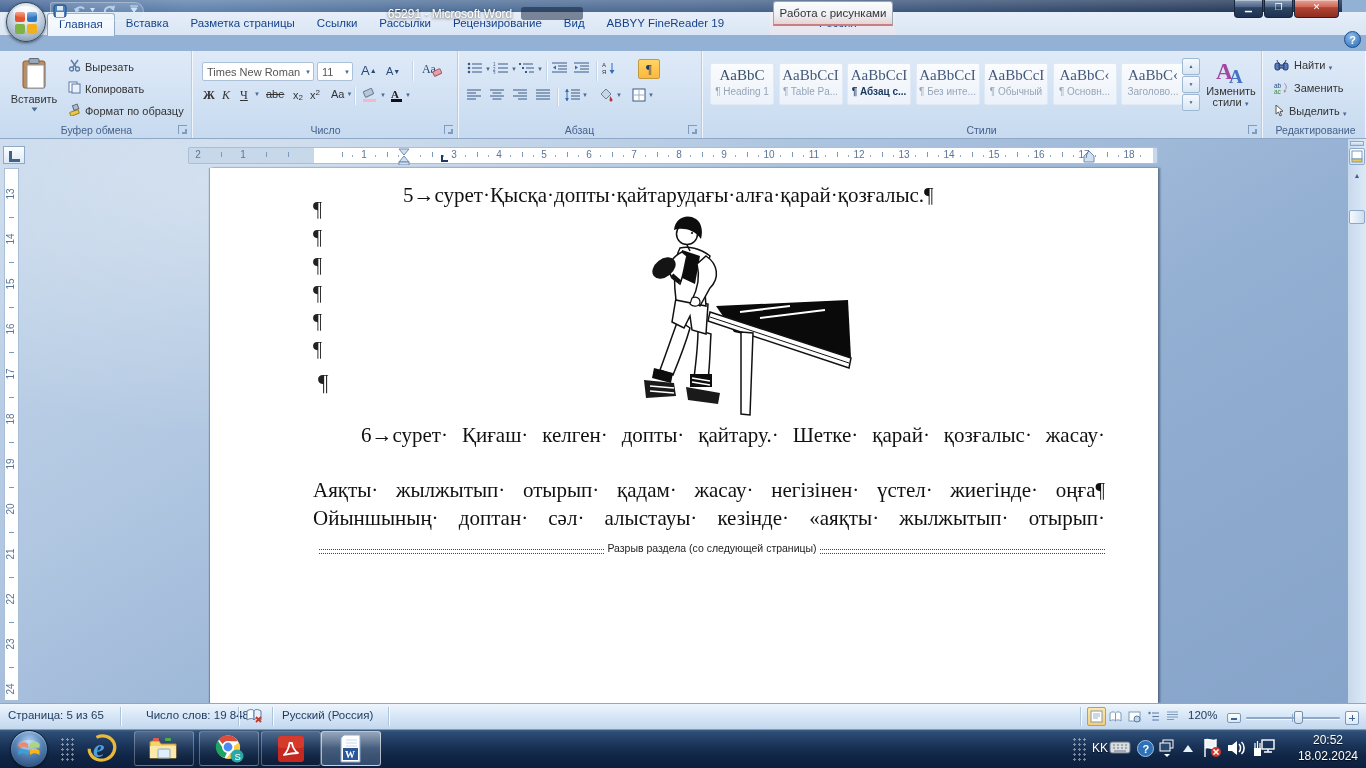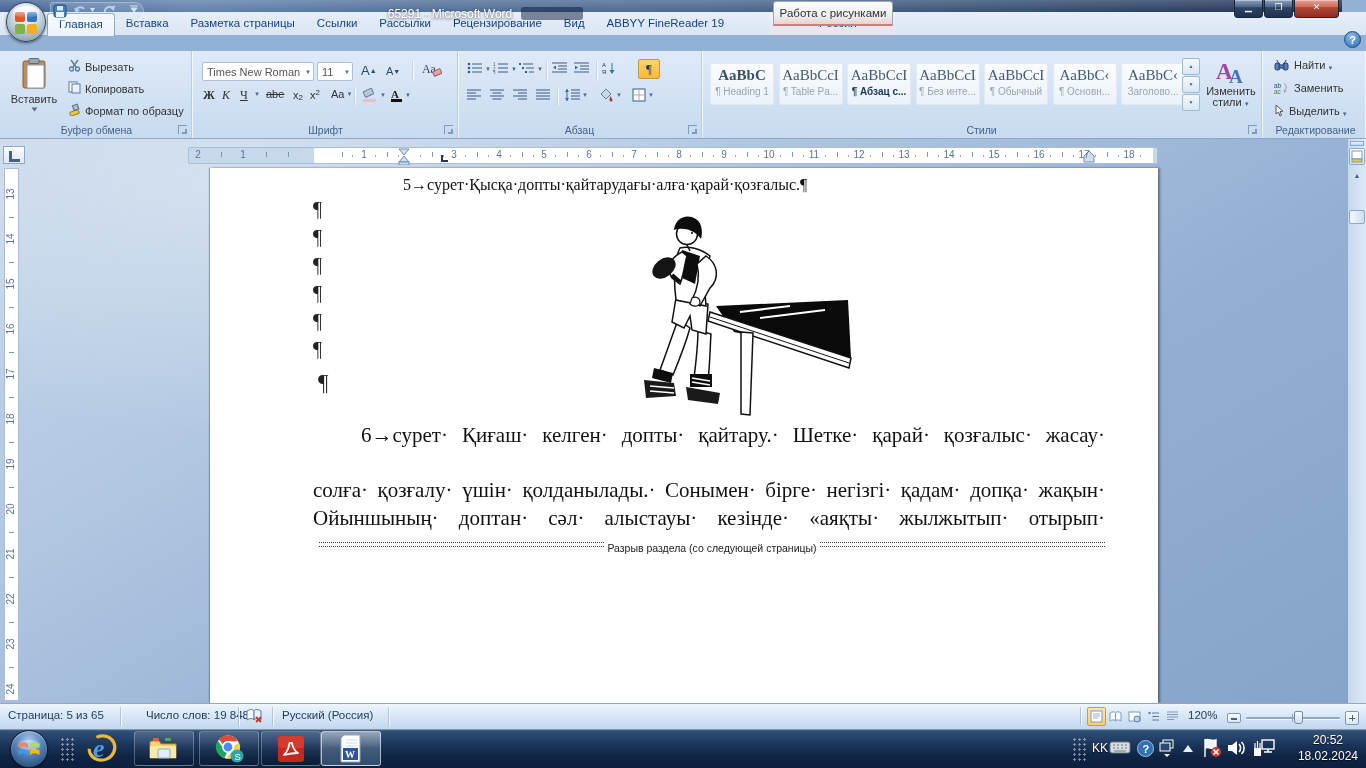--- a/index.html
+++ b/index.html
@@ -50,21 +50,21 @@
 .smallbtn .ic{margin-right:4px;flex:0 0 auto}
 .ribbtn{position:absolute;border:1px solid transparent;border-radius:2px;display:flex;align-items:center;justify-content:center}
 .combo{position:absolute;background:#fff;border:1px solid #abc1d8;border-radius:2px;font-size:11px;color:#555;display:flex;align-items:center;padding:0 2px 0 4px;height:19px}
 .combo .arr{margin-left:auto;font-size:6px;color:#4d6b91}
 .caret{font-size:6px;color:#4d6b91;margin-left:2px}
 .vsep{position:absolute;width:1px;background:#c3d4e7;box-shadow:1px 0 0 rgba(255,255,255,.8)}
 
 #stylecards{position:absolute;left:8px;top:12px;height:44px}
 .scard{position:absolute;top:0;width:64px;height:42px;border:1px solid #e0e9f4;border-radius:2px;background:linear-gradient(#fafcfe,#ecf2fa);text-align:center;overflow:hidden}
 .scard .prev{font-family:"Liberation Serif",serif;font-size:15px;color:#44597a;margin-top:3px;line-height:17px;white-space:nowrap}
-.scard .prev.h1{color:#3b5069;font-weight:bold}
+.scard .prev.h1{color:#3b5069;font-weight:normal}
 .scard .nm{font-size:10px;color:#96a5b8;margin-top:2px;white-space:nowrap}
 .scard .nm.dark{color:#17365d;font-weight:bold}
 .sscroll{position:absolute;width:18px;height:54px;top:7px;display:flex;flex-direction:column}
 .sscroll div{flex:1;border:1px solid #9fb8d4;background:linear-gradient(#f4f9fe,#d8e6f4);font-size:5px;color:#44618a;text-align:center;line-height:15px;border-radius:2px;margin-bottom:1px}
 .chgstyles{position:absolute;width:58px;top:5px;height:70px;text-align:center;font-size:11px;color:#333}
 
 .editrow{position:absolute;left:8px;display:flex;align-items:flex-end;font-size:11px;color:#333;white-space:nowrap}
 .editrow .ic{margin-right:5px;display:flex;align-items:center}
 
 .workspace{position:absolute;left:0;top:139px;width:1366px;height:564px;
@@ -76,30 +76,30 @@
 .hruler{position:absolute;left:188px;top:8px;width:970px;height:17px;background:#c8d8eb;border:1px solid #a9bfd8;border-radius:2px}
 .hwhite{position:absolute;left:125px;top:0;width:839px;height:15px;background:#fff}
 .rnum{position:absolute;top:1px;font-size:10px;color:#5a7596;width:16px;margin-left:-8px;text-align:center}
 .rtick{position:absolute;top:5px;width:1px;height:5px;background:#7d99ba;margin-top:-1px}
 .rdot{position:absolute;top:7px;width:1px;height:2px;background:#90a9c6}
 .vruler{position:absolute;left:4px;top:29px;width:15px;height:533px;background:#fff;border:1px solid #a9bfd8}
 .vnum{position:absolute;left:0;width:13px;height:14px;font-size:10px;color:#5a7596;text-align:center;transform:rotate(-90deg)}
 .vtick{position:absolute;left:4px;height:1px;width:5px;background:#7d99ba}
 .page{position:absolute;left:210px;top:29px;width:948px;height:535px;background:#fff;
  box-shadow:2px 0 2px rgba(40,55,75,.55),-1px 0 1px rgba(40,55,75,.35);font-family:"Liberation Serif","DejaVu Serif",serif;color:#111}
-.cap5{position:absolute;left:193px;top:8px;font-size:16px;white-space:nowrap}
+.cap5{position:absolute;left:193px;top:15px;font-size:21px;white-space:nowrap}
 .pils{position:absolute;left:103px;top:30px;width:30px}
 .pil{height:28px;font-size:20px;color:#222}
 .pil:last-child{font-size:23px;padding-left:5px;margin-top:4px}
 .figure{position:absolute;left:430px;top:44px}
 .cap6{position:absolute;left:151px;top:255px;width:744px;font-size:21px;text-align:justify;text-align-last:justify;white-space:normal}
 .bodypara{position:absolute;left:103px;top:310px;width:792px;font-size:21px}
 .bline{height:28px;overflow:hidden;text-align:justify;text-align-last:justify;white-space:normal}
 .lastrow{display:flex;align-items:center;height:28px}
-.sbreak{flex:1;display:flex;align-items:flex-start;margin-left:6px;height:12px}
+.sbreak{flex:1;display:flex;align-items:flex-end;margin-left:6px;height:12px}
 .sbreak .dots{flex:1;height:5px;border-top:1px dotted #444;border-bottom:1px dotted #444}
 .sbreak .lbl{font-family:"Liberation Sans",sans-serif;font-size:10.5px;color:#222;padding:0 3px;white-space:nowrap}
 .vscroll{position:absolute;right:0;top:0;width:18px;height:564px;background:linear-gradient(90deg,#c8d9ec,#dce9f7)}
 .vs-split{position:absolute;left:2px;top:2px;width:14px;height:5px;background:linear-gradient(#eef4fb,#b9cfe6);border:1px solid #8ca9c8}
 .vs-ruler{position:absolute;left:1px;top:9px;width:16px;height:17px;background:linear-gradient(#fdfeff,#d4e2f2);border:1px solid #8ca9c8;border-radius:2px}
 .vs-up{position:absolute;left:1px;top:29px;width:16px;height:15px;font-size:7px;color:#44618a;text-align:center;line-height:15px}
 .vs-thumb{position:absolute;left:1px;top:71px;width:16px;height:14px;background:linear-gradient(90deg,#f5f9fd,#cddff1);border:1px solid #8ca9c8;border-radius:2px}
 
 .statusbar{position:absolute;left:0;top:703px;width:1366px;height:26px;
  background:linear-gradient(#eef5fd,#d8e7f7 45%,#c3d8ee);border-top:1px solid #91a7c5;font-size:11.5px;color:#1e395b}
@@ -277,21 +277,21 @@
           </svg>
         <span class="caret">▼</span>
       </div>
       <div class="smallbtn" style="left:196px;top:37px">
         <svg width="13" height="14" viewBox="0 0 13 14">
             <text x="1" y="10" font-size="11" font-weight="bold" fill="#222" font-family="serif">А</text>
             <rect x="1" y="11" width="11" height="3" fill="#111"></rect>
           </svg>
         <span class="caret">▼</span>
       </div>
-      <div class="glabel">Шрифт</div>
+      <div class="glabel">Число</div>
       <div class="dlauncher"></div>
     </div>
 
     <div class="group" style="left:458px;width:244px">
       <div class="smallbtn" style="left:9px;top:11px">
         <span><svg width="16" height="12" viewBox="0 0 16 12">
               <circle cx="2" cy="2" r="1.3" fill="#3a5a82"></circle>
               <circle cx="2" cy="6" r="1.3" fill="#3a5a82"></circle>
               <circle cx="2" cy="10" r="1.3" fill="#3a5a82"></circle>
               <path d="M5 2h10M5 6h10M5 10h10" stroke="#3a5a82"></path>
@@ -636,21 +636,21 @@
           <path d="M52,86 C56,84 60,86 60,90 C60,94 54,96 50,92 Z" fill="#fff" stroke="#111" stroke-width="1.2"></path>
 
           <circle cx="47" cy="22" r="10.5" fill="#fff" stroke="#111" stroke-width="1.5"></circle>
           <path d="M34,18 C35,6 47,1 56,7 C62,11 63,20 61,27 C54,17 42,15 34,18 Z" fill="#0d0d0d"></path>
           <circle cx="52" cy="21" r="1.1" fill="#111"></circle>
           <path d="M47,33 L50,39" stroke="#111" stroke-width="1.5"></path>
         </svg>
       </div>
       <div class="cap6">6→сурет· Қиғаш· келген· допты· қайтару.· Шетке· қарай· қозғалыс· жасау·</div>
       <div class="bodypara" id="bodypara">
-          <div class="bline">солға· қозғалу· үшін· қолданылады.· Сонымен· бірге· негізгі· қадам· допқа· жақын·</div>
+          <div class="bline">Аяқты· жылжытып· отырып· қадам· жасау· негізінен· үстел· жиегінде· оңға¶</div>
           <div class="bline">Ойыншының· доптан· сәл· алыстауы· кезінде· «аяқты· жылжытып· отырып·</div>
           <div class="lastrow">
             <div class="sbreak">
               <div class="dots"></div>
               <span class="lbl">Разрыв раздела (со следующей страницы)</span>
               <div class="dots"></div>
             </div>
           </div>
         </div>
     </div>

